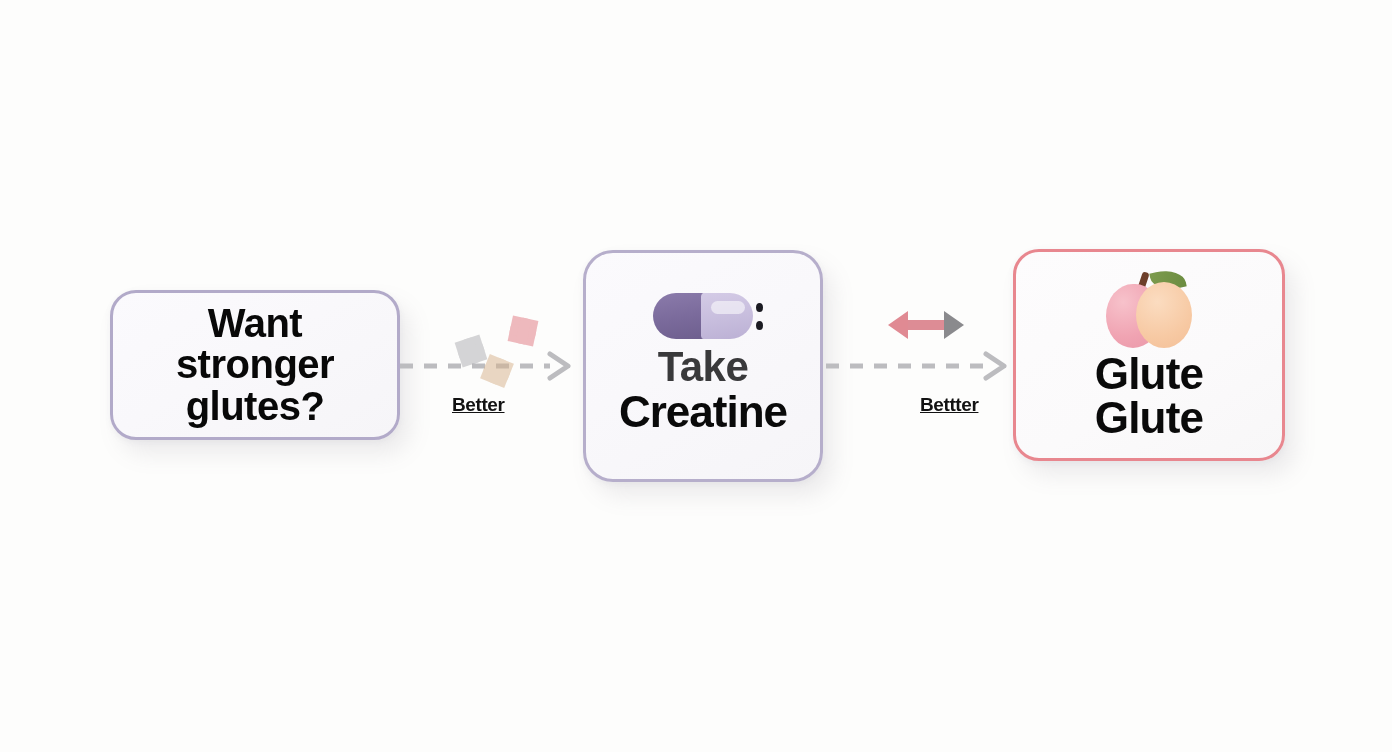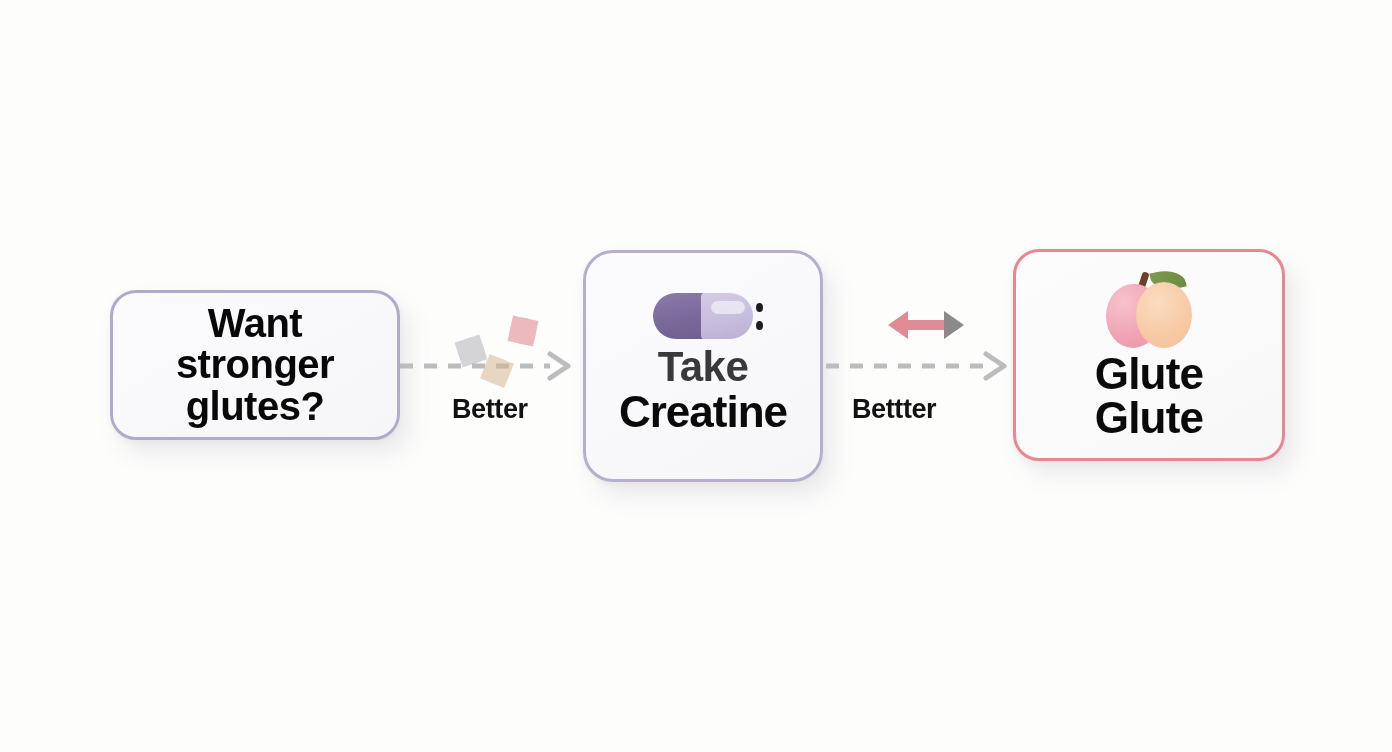--- a/index.html
+++ b/index.html
@@ -183,25 +183,26 @@
   }
 
   
   .connector {
     position: absolute;
   }
   .connector svg { display: block; overflow: visible; }
 
   .edge-label {
     position: absolute;
-    font-size: 27px;
+    font-size: 19px;
     font-weight: 700;
     letter-spacing: -0.4px;
     color: #121212;
     white-space: nowrap;
+    text-decoration: underline;
   }
 
   
   .ghost-cluster {
     position: absolute;
     left: 452px;
     top: 316px;
     width: 92px;
     height: 78px;
     pointer-events: none;
@@ -280,21 +281,21 @@
     </svg>
   </div>
 
   <div class="connector" id="connector-2" style="left:824px; top:352px;">
     <svg width="190" height="28" viewBox="0 0 190 28">
       <line x1="2" y1="14" x2="162" y2="14" stroke="#bcbcbf" stroke-width="5" stroke-dasharray="13 11" stroke-linecap="butt"></line>
       <polyline points="162,2 180,14 162,26" fill="none" stroke="#bcbcbf" stroke-width="5" stroke-linecap="round" stroke-linejoin="round"></polyline>
     </svg>
   </div>
 
-  <div class="edge-label" style="left:852px; top:394px;">Bettter</div>
+  <div class="edge-label" style="left:920px; top:394px;">Bettter</div>
 
   <div class="node" id="node-result">
     <span class="node-emoji emoji-peach">
       <span class="leaf"></span>
       <span class="stem"></span>
       <span class="lobe-left"></span>
       <span class="lobe-right"></span>
     </span>
     <div class="line-1">Glute</div>
     <div class="line-2">Glute</div>

